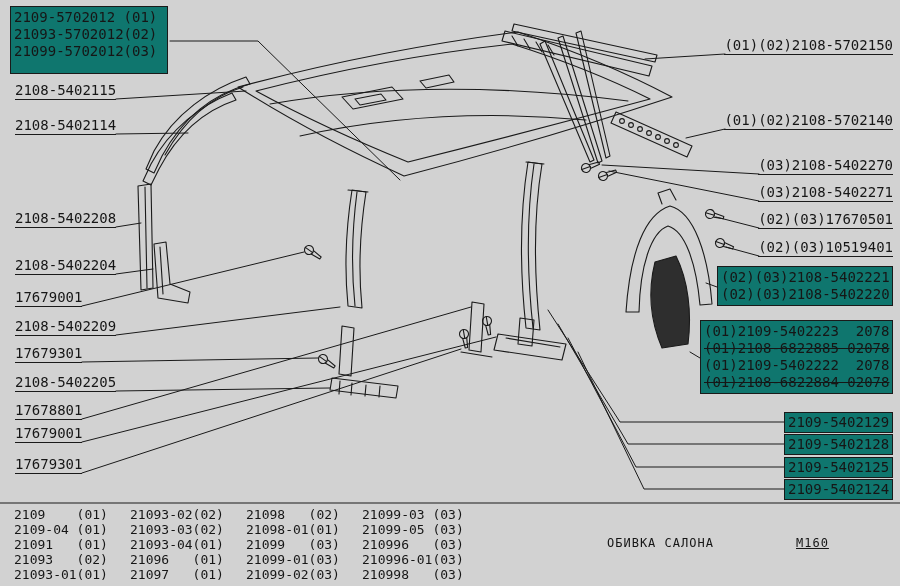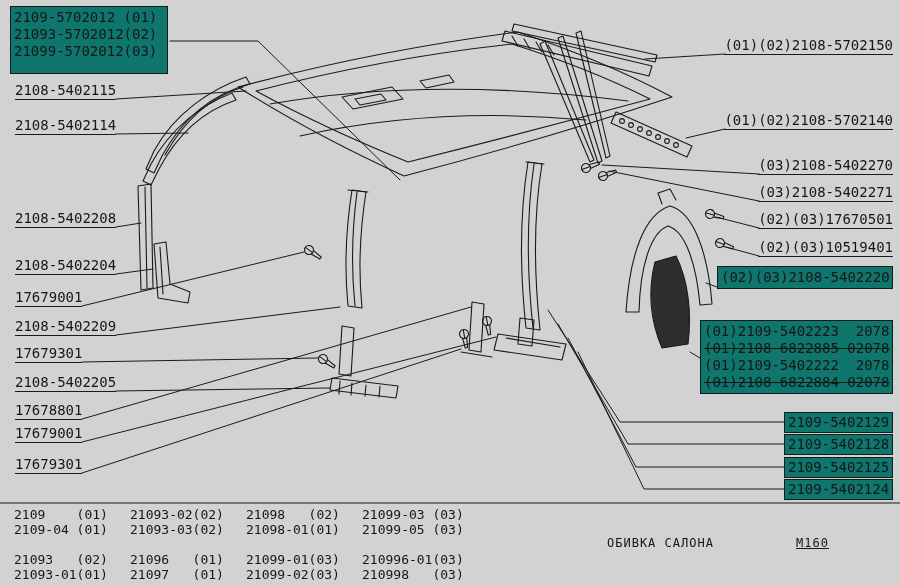--- a/index.html
+++ b/index.html
@@ -186,20 +186,21 @@
   <div class="lbl ul" style="left:15px; top:456px;">17679301</div>
 
   <div class="lbl ul" style="right:7px; top:37px;">(01)(02)2108-5702150</div>
   <div class="lbl ul" style="right:7px; top:112px;">(01)(02)2108-5702140</div>
   <div class="lbl ul" style="right:7px; top:157px;">(03)2108-5402270</div>
   <div class="lbl ul" style="right:7px; top:184px;">(03)2108-5402271</div>
   <div class="lbl ul" style="right:7px; top:211px;">(02)(03)17670501</div>
   <div class="lbl ul" style="right:7px; top:239px;">(02)(03)10519401</div>
 
   <div class="pbox" style="right:7px; top:266px; width:176px;">
+    <div class="bline">(02)(03)2108-5402221</div>
     <div class="bline">(02)(03)2108-5402220</div>
   </div>
 
   <div class="pbox" style="right:7px; top:320px; width:193px;">
     <div class="bline">(01)2109-5402223  2078</div>
     <div class="bline struck">(01)2108-6822885 02078</div>
     <div class="bline">(01)2109-5402222  2078</div>
     <div class="bline struck">(01)2108-6822884 02078</div>
   </div>
 
@@ -221,20 +222,26 @@
     <span class="cell">21093-02(02)</span>
     <span class="cell">21098   (02)</span>
     <span class="cell">21099-03 (03)</span>
   </div>
   <div class="trow" style="top:522px;">
     <span class="cell">2109-04 (01)</span>
     <span class="cell">21093-03(02)</span>
     <span class="cell">21098-01(01)</span>
     <span class="cell">21099-05 (03)</span>
   </div>
+  <div class="trow" style="top:537px;">
+    <span class="cell">21091   (01)</span>
+    <span class="cell">21093-04(01)</span>
+    <span class="cell">21099   (03)</span>
+    <span class="cell">210996   (03)</span>
+  </div>
   <div class="trow" style="top:552px;">
     <span class="cell">21093   (02)</span>
     <span class="cell">21096   (01)</span>
     <span class="cell">21099-01(03)</span>
     <span class="cell">210996-01(03)</span>
   </div>
   <div class="trow" style="top:567px;">
     <span class="cell">21093-01(01)</span>
     <span class="cell">21097   (01)</span>
     <span class="cell">21099-02(03)</span>

